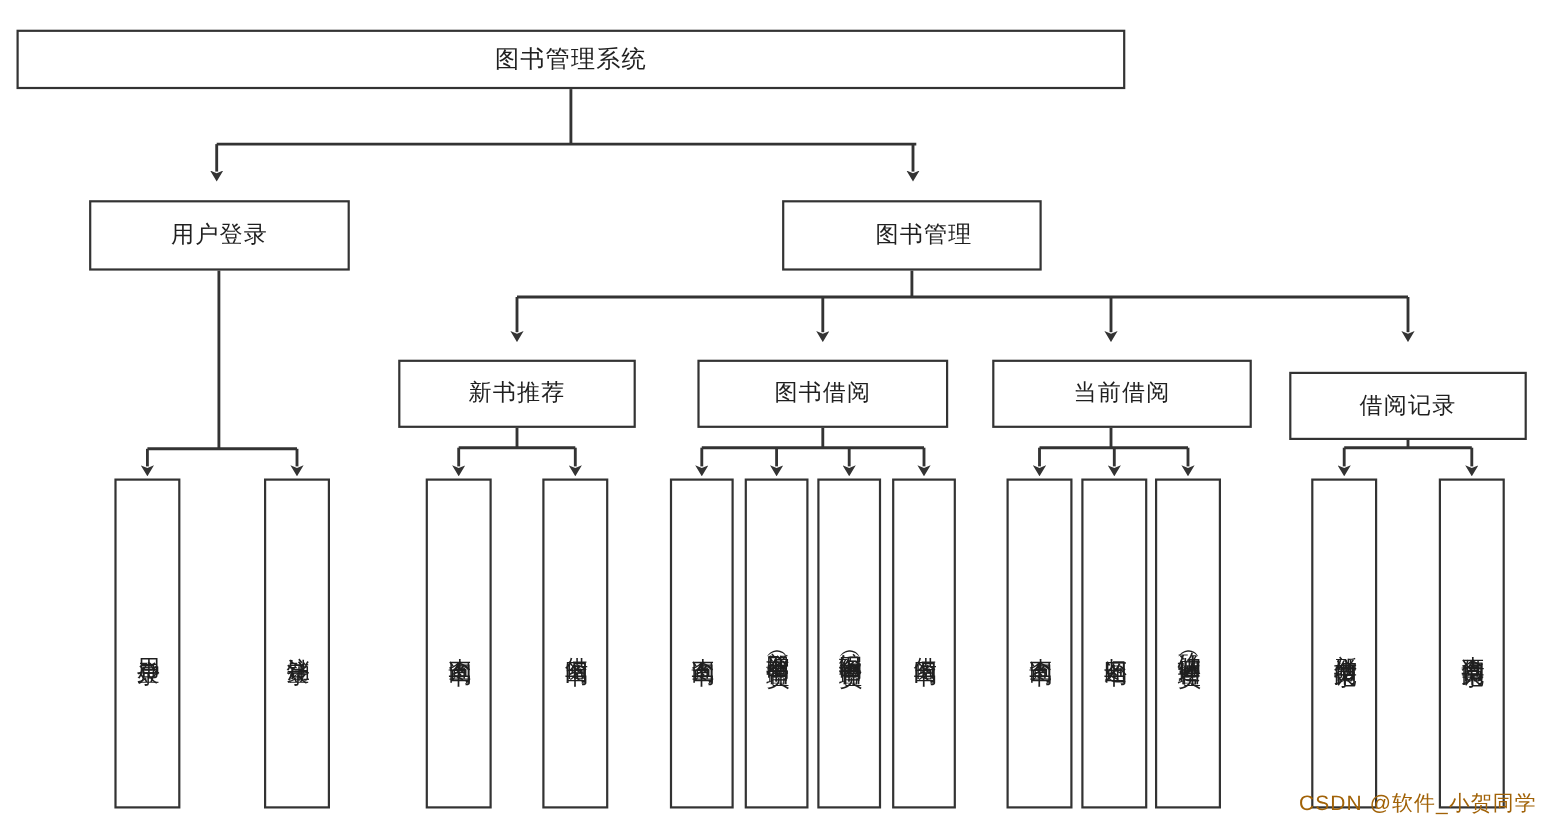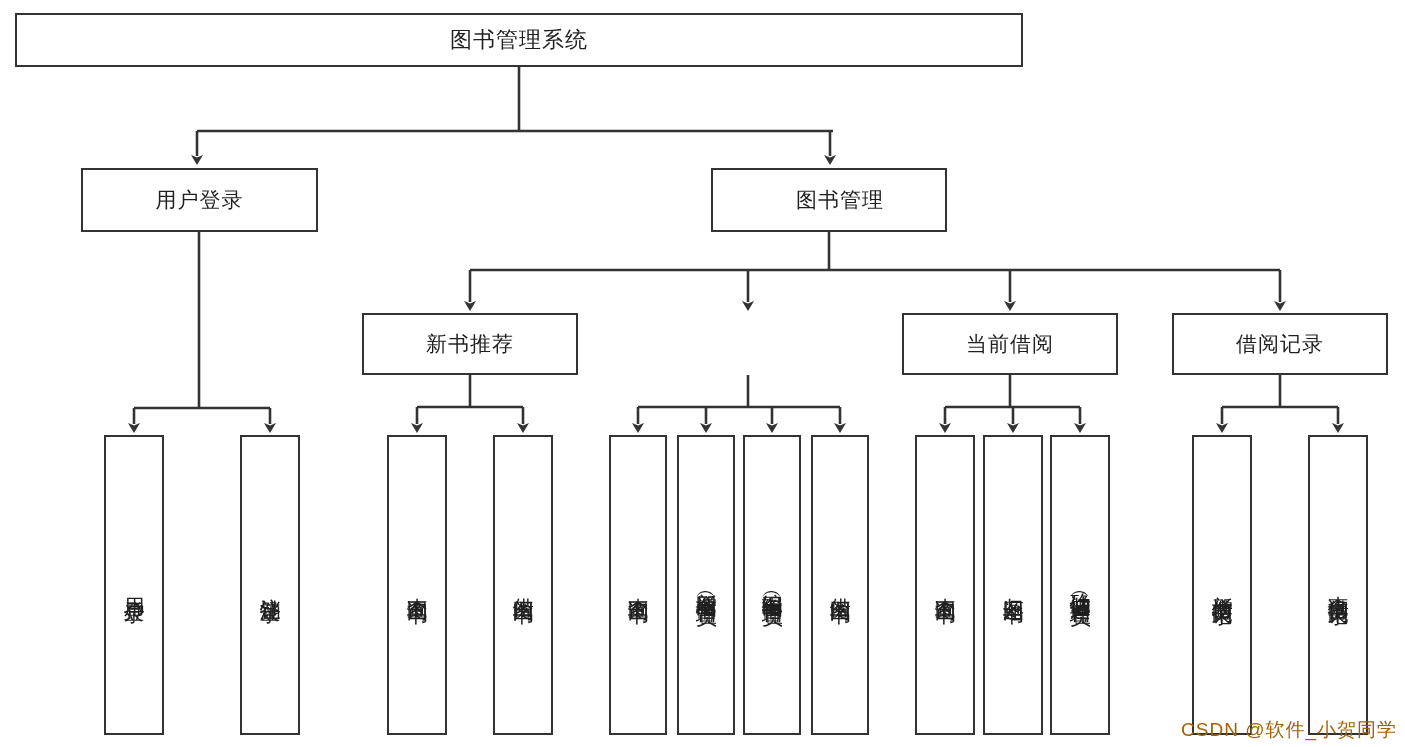--- a/index.html
+++ b/index.html
@@ -39,20 +39,21 @@
     justify-content: center;
     text-align: center;
     color: #1f1f1f;
     line-height: 1.25;
     z-index: 2;
   }
   .node.horiz {
     font-size: 21px;
     letter-spacing: 1px;
     padding: 2px 6px;
+    margin-top: 14px;
   }
   .node.root {
     font-size: 22px;
   }
   .node.vert {
     writing-mode: vertical-rl;
     text-orientation: upright;
     font-size: 21px;
     letter-spacing: 2px;
     padding: 6px 2px;
@@ -164,24 +165,27 @@
   <div class="node horiz" style="left:81px; top:168px; width:237px; height:64px;">
     <span>用户登录</span>
   </div>
   <div class="node horiz" style="left:711px; top:168px; width:236px; height:64px;padding-left:28px;">
     <span>图书管理</span>
   </div>
 
   <div class="node horiz" style="left:362px; top:313px; width:216px; height:62px;">
     <span>新书推荐</span>
   </div>
-  <div class="node horiz" style="left:902px; top:313px; width:216px; height:62px;text-align:right;">
+  <div class="node horiz" style="left:634px; top:313px; width:228px; height:62px;">
+    <span>图书借阅</span>
+  </div>
+  <div class="node horiz" style="left:902px; top:313px; width:236px; height:62px;text-align:right;">
     <span>当前借阅</span>
   </div>
-  <div class="node horiz" style="left:1172px; top:313px; width:216px; height:62px;">
+  <div class="node horiz" style="left:1172px; top:324px; width:216px; height:62px;">
     <span>借阅记录</span>
   </div>
 
   <div class="node vert" style="left:104px; top:435px; width:60px; height:300px;">
     <span class="vtext">用户登录</span>
   </div>
   <div class="node vert" style="left:240px; top:435px; width:60px; height:300px;">
     <span class="vtext">注销登录</span>
   </div>
 

